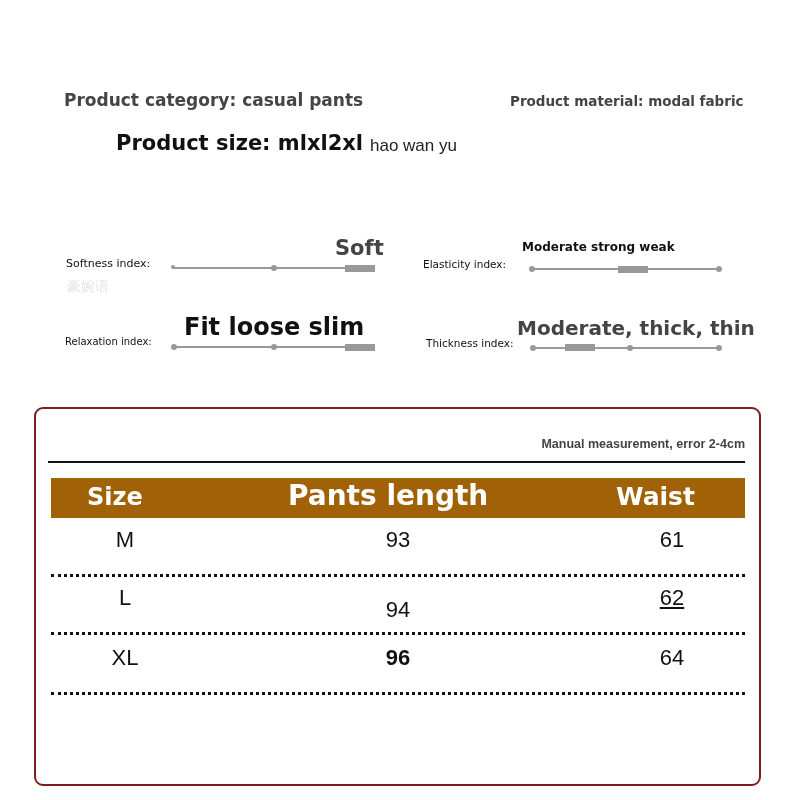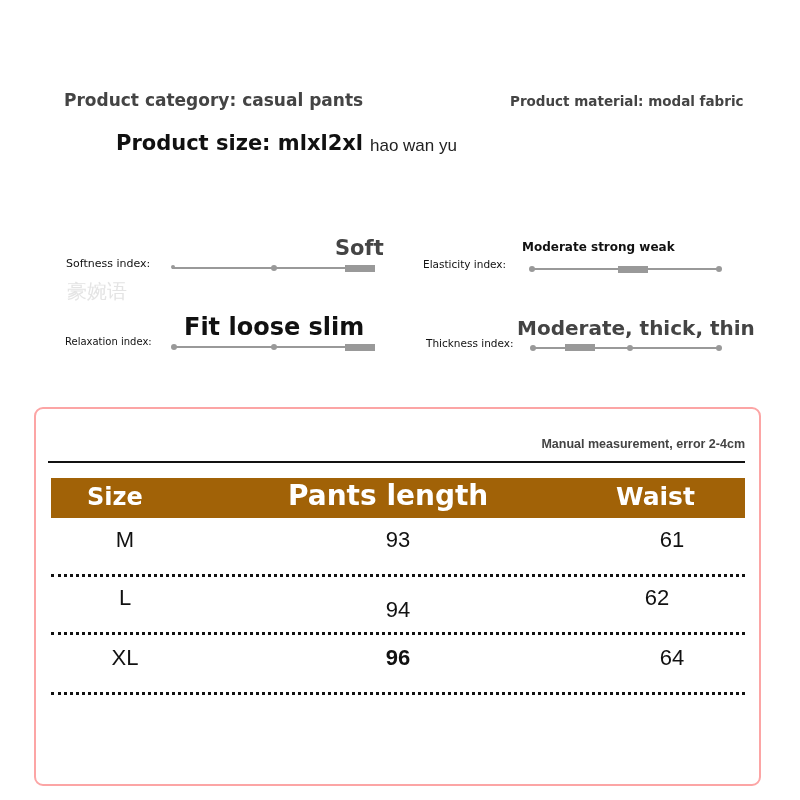--- a/index.html
+++ b/index.html
@@ -5,31 +5,31 @@
   html, body { margin: 0; padding: 0; }
   body {
     width: 800px; height: 800px; background: #ffffff; position: relative; overflow: hidden;
     font-family: "DejaVu Sans", sans-serif; color: #111;
   }
   .abs { position: absolute; white-space: nowrap; }
   .cat { left: 64px; top: 90px; font-size: 17px; font-weight: bold; color: #444; }
   .mat { left: 510px; top: 93px; font-size: 13.5px; font-weight: bold; color: #444; }
   .size { left: 116px; top: 131px; font-size: 21px; font-weight: bold; color: #111; }
   .brand { left: 370px; top: 136px; font-size: 17px; color: #222; font-family: "Liberation Sans", sans-serif; }
-  .watermark { left: 67px; top: 278px; font-size: 20px; color: #e4e4e4; }
+  .watermark { left: 67px; top: 278px; font-size: 14px; color: #e4e4e4; }
 
   .idx-label { font-size: 11px; font-weight: normal; color: #111; }
   .idx-value { font-weight: bold; }
   .track { position: absolute; height: 2px; background: #999; }
   .dot { position: absolute; width: 6px; height: 6px; border-radius: 50%; background: #999; }
   .mark { position: absolute; height: 7px; background: #999; }
 
   .card {
     position: absolute; left: 34px; top: 407px; width: 727px; height: 379px;
-    border: 2px solid #fca5a5; border-radius: 9px; box-sizing: border-box;
+    border: 2px solid #7f1d1d; border-radius: 9px; box-sizing: border-box;
   }
   .note { right: 14px; top: 28px; font-size: 12.5px; font-weight: bold; color: #444; font-family: "Liberation Sans", sans-serif; }
   .rule { position: absolute; left: 12px; right: 14px; top: 52px; height: 2px; background: #111; }
   .header {
     position: absolute; left: 15px; right: 14px; top: 69px; height: 40px; background: #a16207;
   }
   .header .th { position: absolute; top: 2px; color: #fff; font-weight: bold; font-family: "DejaVu Sans", sans-serif; }
   .row { position: absolute; left: 15px; right: 14px; height: 58px; }
   .row .td { position: absolute; top: 8px; font-size: 22px; color: #111; font-family: "Liberation Sans", sans-serif; transform: translateX(-50%); }
   .row .sep { position: absolute; left: 0; right: 0; bottom: 0; border-bottom: 3px dotted #111; }
@@ -93,21 +93,21 @@
   <div class="row" style="top:110px;">
     <div class="td" style="left:74px;">M</div>
     <div class="td" style="left:347px;">93</div>
     <div class="td" style="left:621px;">61</div>
     <div class="sep"></div>
   </div>
 
   <div class="row" style="top:168px;">
     <div class="td" style="left:74px;">L</div>
     <div class="td" style="left:347px;margin-top:12px;">94</div>
-    <div class="td" style="left:606px;">62</div>
+    <div class="td" style="left:621px;text-decoration:underline;">62</div>
     <div class="sep"></div>
   </div>
 
   <div class="row" style="top:228px;">
     <div class="td" style="left:74px;">XL</div>
     <div class="td" style="left:347px;font-weight:bold;">96</div>
     <div class="td" style="left:621px;">64</div>
     <div class="sep"></div>
   </div>
 

